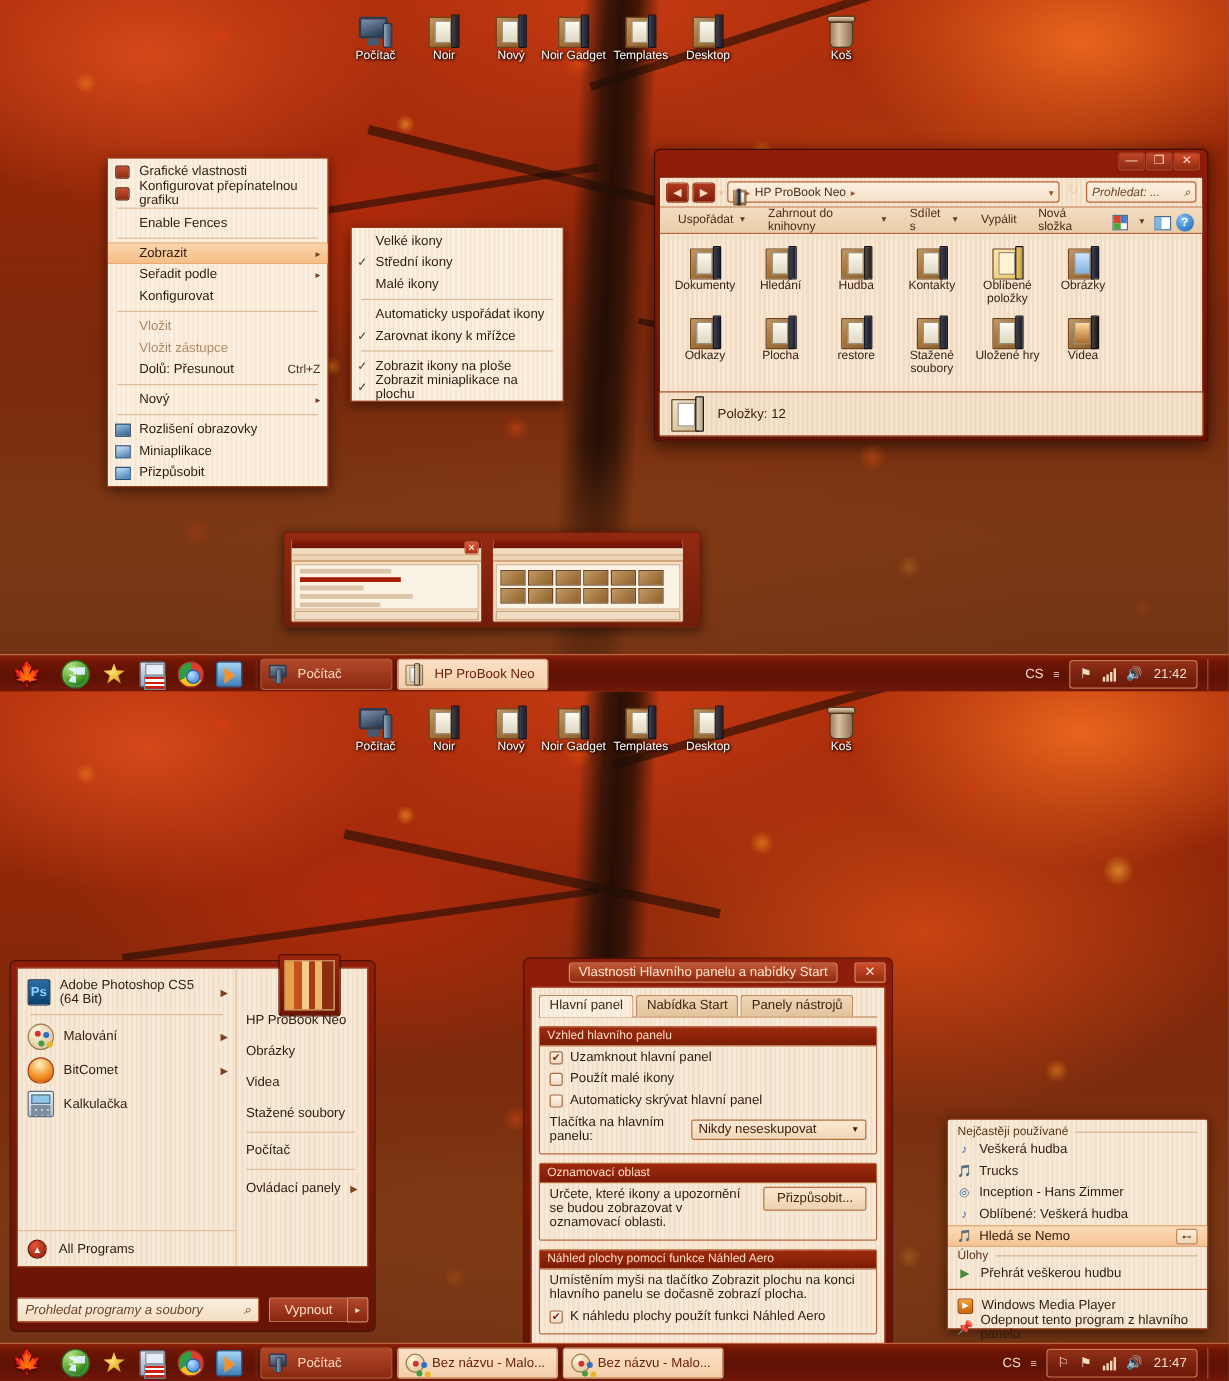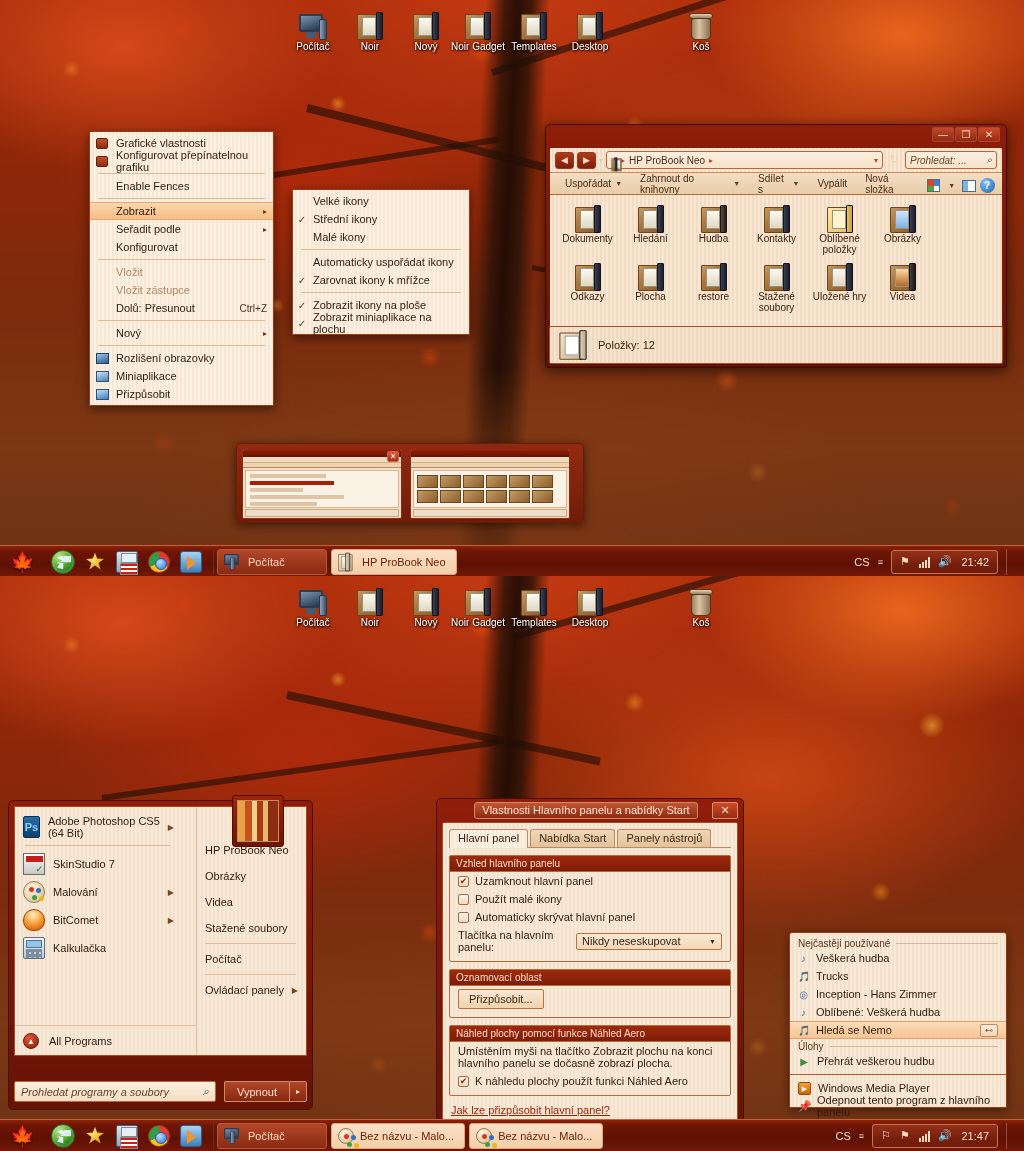--- a/index.html
+++ b/index.html
@@ -251,21 +251,21 @@
   .bars i { width:2px; background:#f6d9bd; display:block; }
   .showdesk { width:10px; height:26px; border-left:1px solid rgba(255,190,150,.35); }
 
   
   #startmenu { left:8px; top:800px; width:305px; height:310px; }
   .sm-outer { position:absolute; inset:0; background:linear-gradient(180deg,#8f1d09,#661306);
     border:1px solid #491005; border-radius:5px; }
   .sm-panels { position:absolute; left:6px; right:6px; top:6px; height:250px;
     background:repeating-linear-gradient(90deg,#f8ead8 0px,#f8ead8 2px,#f3e1cb 2px,#f3e1cb 4px);
     border:1px solid #a34a25; display:flex; }
-  .sm-left { width:182px; border-right:1px solid #dfc0a0; padding:6px 16px 0 0; position:relative; }
+  .sm-left { width:182px; border-right:1px solid #dfc0a0; padding:6px 0 0 0; position:relative; }
   .sm-right { flex:1; padding:30px 0 0 8px; }
   .sm-item { height:28px; display:flex; align-items:center; gap:8px; padding:0 6px 0 8px; font-size:11px; color:#2f1b0d; }
   .sm-item .arr { margin-left:auto; font-size:8px; color:#7a4420; }
   .sm-rit { height:26px; display:flex; align-items:center; font-size:11px; color:#2f1b0d; }
   .sm-rit .arr { margin-left:auto; margin-right:8px; font-size:8px; color:#7a4420; }
   .sm-rsep { height:1px; background:#dfc0a0; margin:2px 10px 2px 0; }
   .sm-allprog { position:absolute; left:0; right:0; bottom:0; height:30px; display:flex; align-items:center; gap:10px;
     padding-left:8px; border-top:1px solid #dfc0a0; font-size:11px; }
   .sm-allprog .circ { width:16px; height:16px; border-radius:50%; background:radial-gradient(circle at 35% 30%,#e2563a,#8e1c08);
     border:1px solid #6e1505; color:#ffe; font-size:8px; text-align:center; line-height:15px; }
@@ -941,24 +941,20 @@
   <div class="sm-outer"></div>
   <div class="sm-panels">
     <div class="sm-left">
       <div class="sm-item">
         <span class="psico">Ps</span>
         <span>Adobe Photoshop CS5 (64 Bit)</span>
         <span class="arr">▶</span>
       </div>
       <div class="msep" style="margin:4px 10px"></div>
       <div class="sm-item">
-        <span class="ssico"></span>
-        <span>SkinStudio 7</span>
-      </div>
-      <div class="sm-item">
         <span class="paintico"></span>
         <span>Malování</span>
         <span class="arr">▶</span>
       </div>
       <div class="sm-item">
         <span class="bcico"></span>
         <span>BitComet</span>
         <span class="arr">▶</span>
       </div>
       <div class="sm-item">
@@ -1039,20 +1035,21 @@
         <span class="sel-combo">
           <span>Nikdy neseskupovat</span>
           <span style="font-size:7px">▼</span>
         </span>
       </div>
     </div>
 
     <div class="group">
       <div class="gt">Oznamovací oblast</div>
       <div class="grow" style="align-items:flex-start">
+        <span style="flex:1;line-height:12px">Určete, které ikony a upozornění se budou zobrazovat v oznamovací oblasti.</span>
         <span class="btn">Přizpůsobit...</span>
       </div>
     </div>
 
     <div class="group">
       <div class="gt">Náhled plochy pomocí funkce Náhled Aero</div>
       <div class="grow">
         <span style="line-height:12px">Umístěním myši na tlačítko Zobrazit plochu na konci hlavního panelu se dočasně zobrazí plocha.</span>
       </div>
       <div class="grow">

